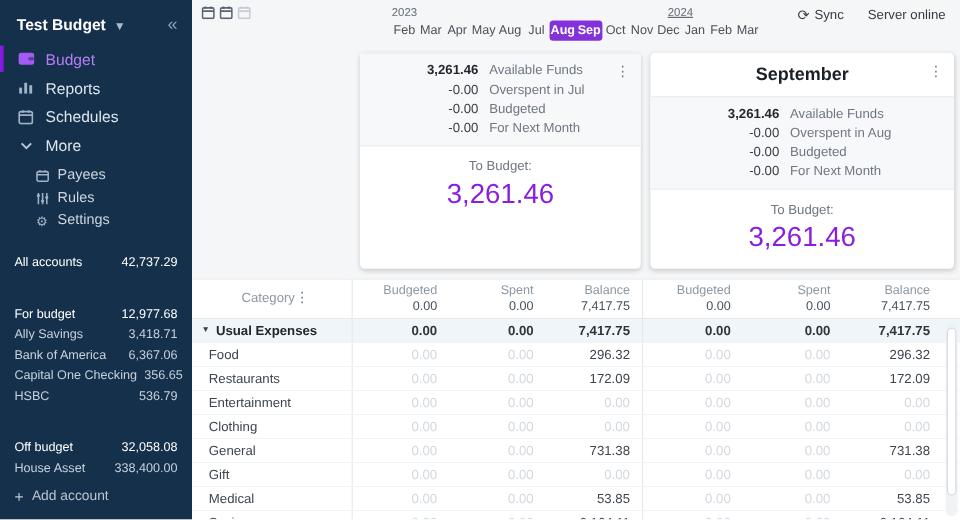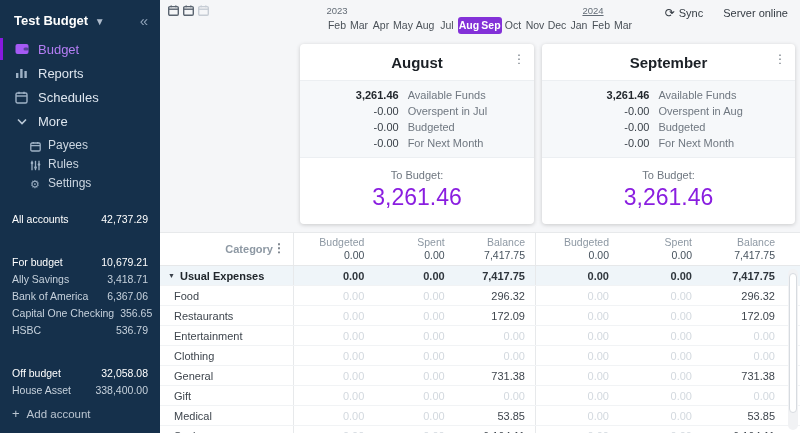--- a/index.html
+++ b/index.html
@@ -72,22 +72,22 @@
   .sum-num { width:46%; text-align:right; color:#3a4149; padding-right:9px; }
   .sum-row.first .sum-num { font-weight:bold; color:#23282e; }
   .sum-label { color:#6f7780; }
   .tobudget { text-align:center; padding:11px 0 13px; }
   .tb-label { font-size:11px; color:#6f7780; }
   .tb-value { font-size:23px; color:#8a1ee0; margin-top:3px; cursor:pointer; }
 
   
   .btable { background:#fff; flex:1; position:relative; border-top:1px solid #e7e9eb; overflow:hidden; }
   .thead { display:flex; height:33px; border-bottom:1px solid #e6e8ea; }
-  .thead .cath { width:133px; display:flex; align-items:center; justify-content:flex-end;
-    padding:0 8px 0 14px; color:#8d98a3; font-size:11px;font-weight:bold; }
+  .thead .cath { width:133px; display:flex; align-items:center; justify-content:center;
+    padding:0 8px 0 14px; color:#8d98a3; font-size:11px; }
   .msec { display:flex; border-left:1px solid #e7e9eb; }
   .msec.m0 { width:242px; }
   .msec.m1 { width:250px; }
   .hcell { flex:1; text-align:right; padding:3px 10px 0 0; font-size:10.5px; line-height:13px; }
   .hcell .hl { color:#8d98a3; }
   .hcell .hv { color:#46525d; }
   .trow { display:flex; height:20px; align-items:stretch; border-bottom:1px solid #f1f3f5; background:#fff; }
   .trow .catc { width:133px; display:flex; align-items:center; padding-left:14px;
     color:#3e454d; font-size:11px; }
   .trow .cell { flex:1; display:flex; align-items:center; justify-content:flex-end;
@@ -189,21 +189,21 @@
     </div>
 
     <div class="accounts">
       <div class="acct-row hdr">
         <span>All accounts</span>
         <span class="aval">42,737.29</span>
       </div>
       <div id="acct-groups">
           <div class="acct-row hdr grp-space">
             <span>For budget</span>
-            <span class="aval">10,679.21</span>
+            <span class="aval">12,977.68</span>
           </div>
           <div class="acct-row">
             <span>Ally Savings</span>
             <span class="aval">3,418.71</span>
           </div>
           <div class="acct-row">
             <span>Bank of America</span>
             <span class="aval">6,367.06</span>
           </div>
           <div class="acct-row">
@@ -259,21 +259,21 @@
             <rect x="0.7" y="1.6" width="9.6" height="8.7" rx="1.2" fill="none" stroke="#c6ccd4" stroke-width="1.4"></rect>
             <line x1="0.7" y1="4.2" x2="10.3" y2="4.2" stroke="#c6ccd4" stroke-width="1.4"></line>
             <line x1="3.2" y1="0.5" x2="3.2" y2="2.3" stroke="#c6ccd4" stroke-width="1.4"></line>
             <line x1="7.8" y1="0.5" x2="7.8" y2="2.3" stroke="#c6ccd4" stroke-width="1.4"></line>
           </svg>
       </div>
 
       <div class="monthnav">
         <div class="years" id="years-row">
             <span class="year" style="left: 0px;">2023</span>
-            <span class="year" style="left: 256px; text-decoration: underline;">2024</span>
+            <span class="year" style="left: 230px; text-decoration: underline;">2024</span>
           </div>
         <div class="months" id="months-row">
             <span class="mcell">Feb</span>
             <span class="mcell">Mar</span>
             <span class="mcell">Apr</span>
             <span class="mcell">May</span>
             <span class="mcell">Aug</span>
             <span class="mcell">Jul</span>
             <span class="mcell sel sel-first">Aug</span>
             <span class="mcell sel sel-last">Sep</span>
@@ -291,21 +291,20 @@
           <span class="sync-glyph">⟳</span>
           <span>Sync</span>
         </span>
         <span>Server online</span>
       </div>
     </div>
 
     <div class="cards">
 
       <div class="card c0">
-        <div class="card-title">August</div>
         <div class="kebab">⋮</div>
         <div class="summary">
           <div class="sum-row first">
               <span class="sum-num">3,261.46</span>
               <span class="sum-label">Available Funds</span>
             </div>
           <div class="sum-row">
               <span class="sum-num">-0.00</span>
               <span class="sum-label">Overspent in Jul</span>
             </div>

